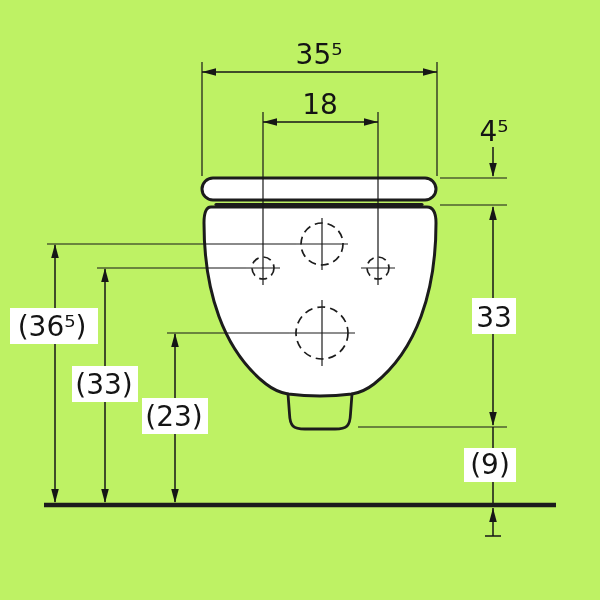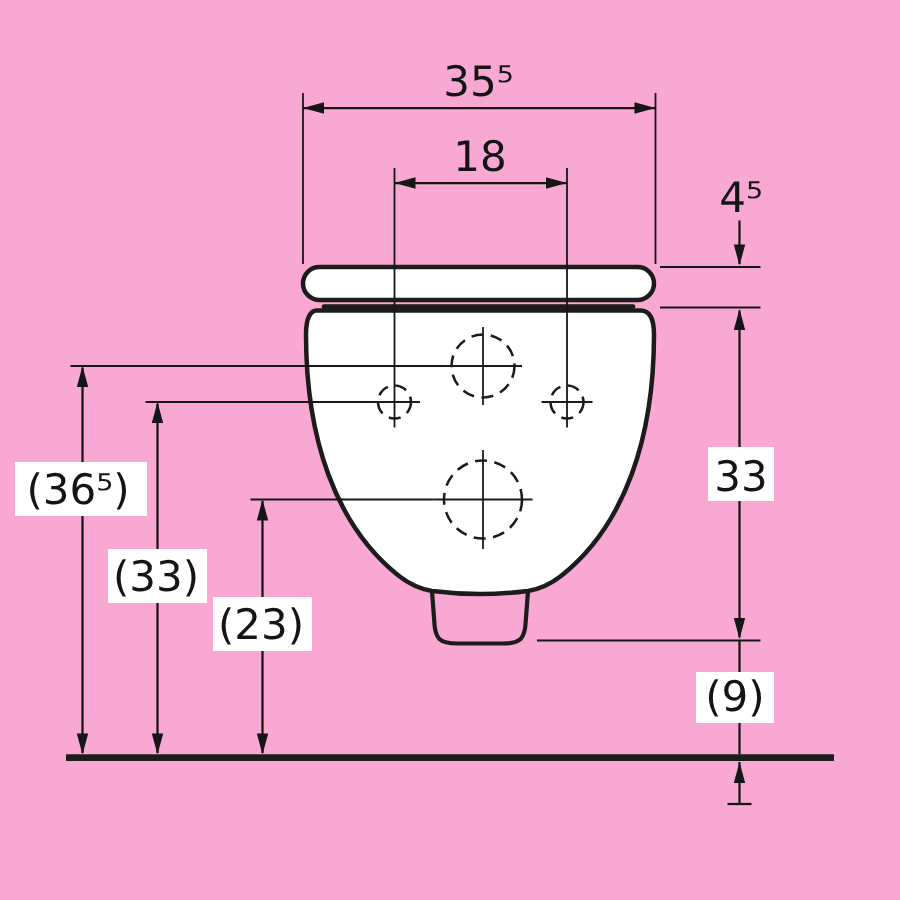--- a/index.html
+++ b/index.html
@@ -1,16 +1,16 @@
 <!DOCTYPE html>
 <html><head>
 <meta charset="utf-8">
 <style>
   html,body{margin:0;padding:0;background:#ffffff;}
-  .page{width:600px;height:600px;background:#f9a8d4;position:relative;overflow:hidden;
+  .page{width:600px;height:600px;background:#bef264;position:relative;overflow:hidden;
         font-family:"DejaVu Sans","Liberation Sans",sans-serif;}
   svg text{font-family:"DejaVu Sans","Liberation Sans",sans-serif;font-size:28px;fill:#141414;}
   .outline{fill:#ffffff;stroke:#1c1c1c;stroke-width:3;stroke-linejoin:round;}
   .outline-open{fill:none;stroke:#1c1c1c;stroke-width:2.8;stroke-linecap:round;}
   .shadow{stroke:#1c1c1c;stroke-width:3.2;stroke-linecap:round;}
   .dim{stroke:#161616;stroke-width:1.5;fill:none;}
   .ext{stroke:#161616;stroke-width:1.2;fill:none;}
   .arrow{fill:#161616;stroke:none;}
   .hole{fill:none;stroke:#1c1c1c;stroke-width:1.7;stroke-dasharray:8 5;}
   .cross{stroke:#1c1c1c;stroke-width:1.2;fill:none;}

